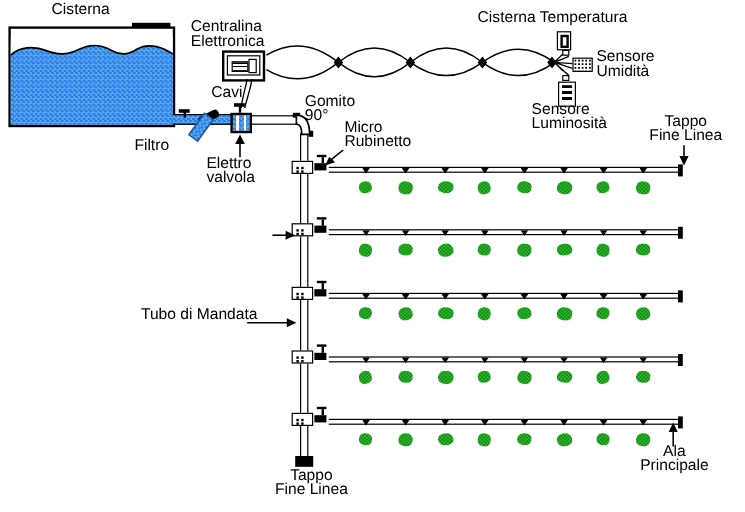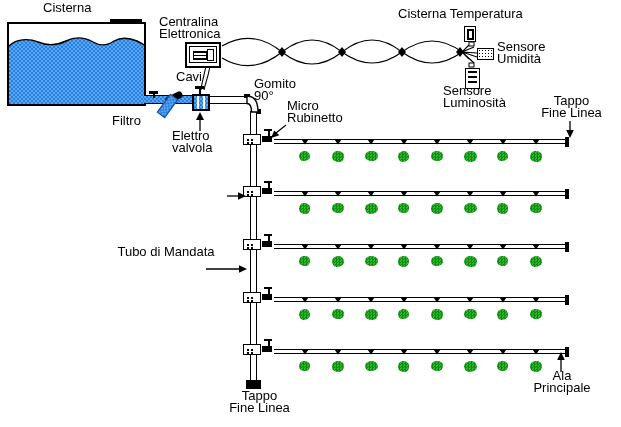--- a/index.html
+++ b/index.html
@@ -247,17 +247,17 @@
   <div class="lbl" style="left:43px;top:2px;"><span>Cisterna</span></div>
   <div class="lbl" style="left:159px;top:16px;"><span>Centralina</span><span>Elettronica</span></div>
   <div class="lbl" style="left:176px;top:71px;"><span>Cavi</span></div>
   <div class="lbl" style="left:398px;top:8px;"><span>Cisterna Temperatura</span></div>
   <div class="lbl" style="left:497px;top:41px;"><span>Sensore</span><span>Umidità</span></div>
   <div class="lbl" style="left:443px;top:85px;"><span>Sensore</span><span>Luminosità</span></div>
   <div class="lbl" style="left:254px;top:78px;"><span>Gomito</span><span>90°</span></div>
   <div class="lbl" style="left:287px;top:100px;"><span>Micro</span><span>Rubinetto</span></div>
   <div class="lbl" style="left:112px;top:115px;"><span>Filtro</span></div>
   <div class="lbl" style="left:172px;top:130px;"><span>Elettro</span><span>valvola</span></div>
-  <div class="lbl center" style="left:101px;top:246px;width:130px;"><span>Tubo di Mandata</span></div>
+  <div class="lbl center" style="left:101px;top:256px;width:130px;"><span>Tubo di Mandata</span></div>
   <div class="lbl center" style="left:531px;top:95px;width:81px;"><span>Tappo</span><span>Fine Linea</span></div>
   <div class="lbl center" style="left:222px;top:390px;width:75px;"><span>Tappo</span><span>Fine Linea</span></div>
   <div class="lbl center" style="left:518px;top:370px;width:88px;"><span>Ala</span><span>Principale</span></div>
 </div>
 
 </body></html>

